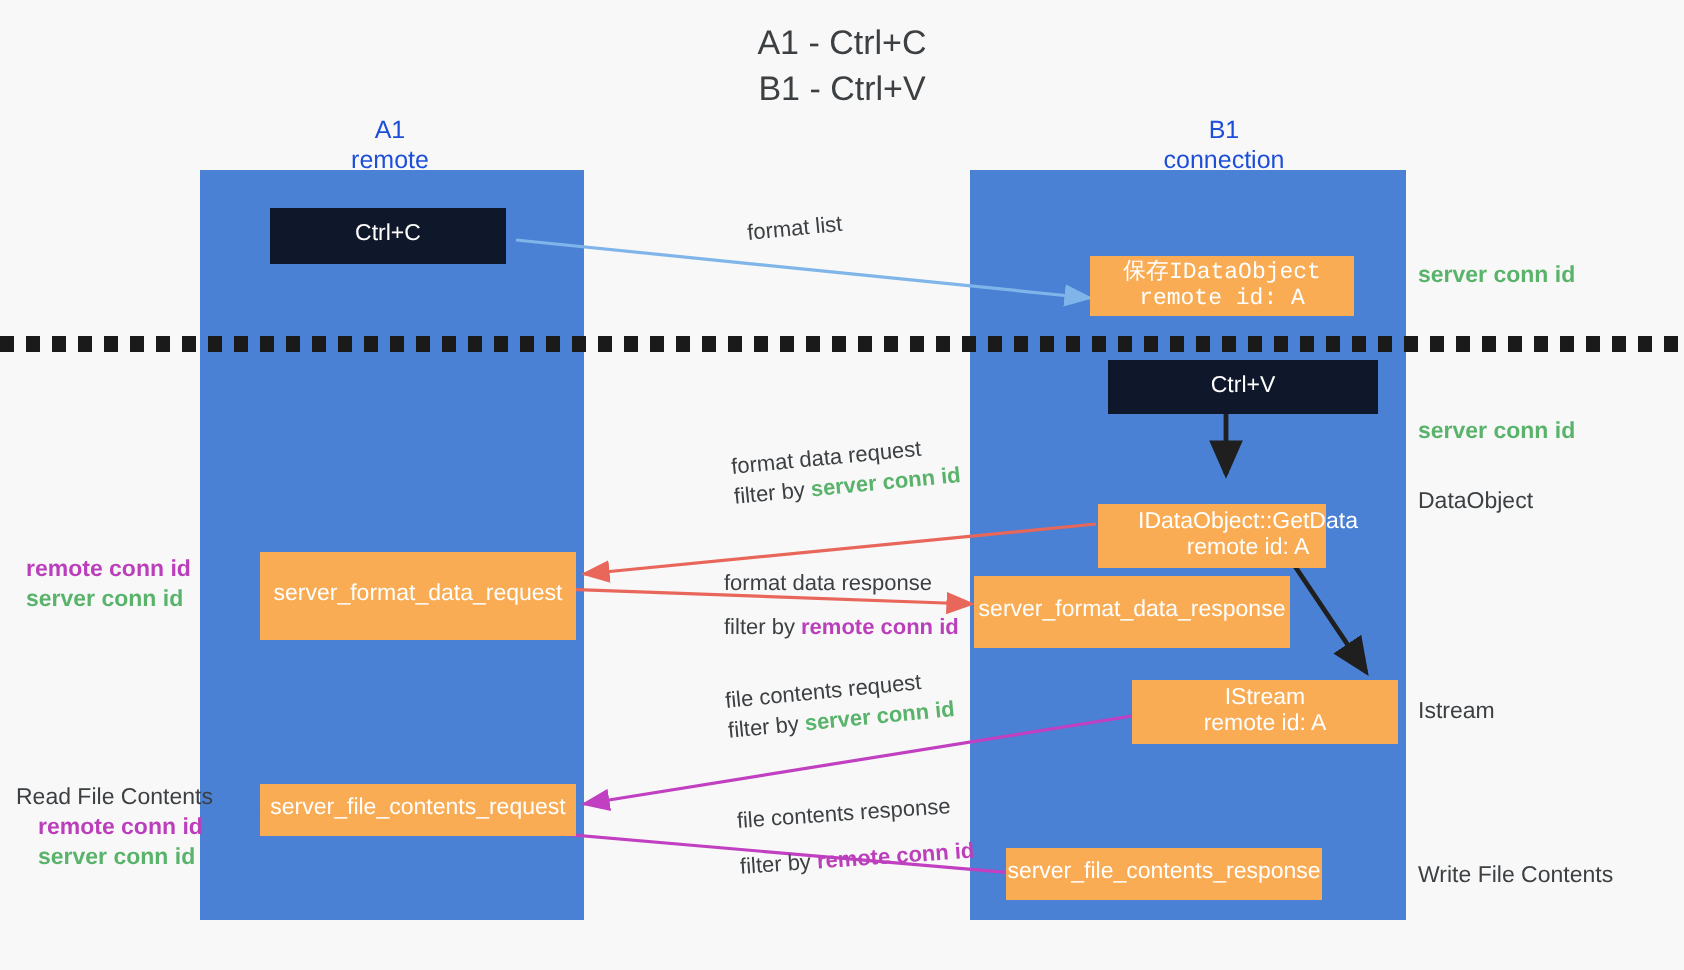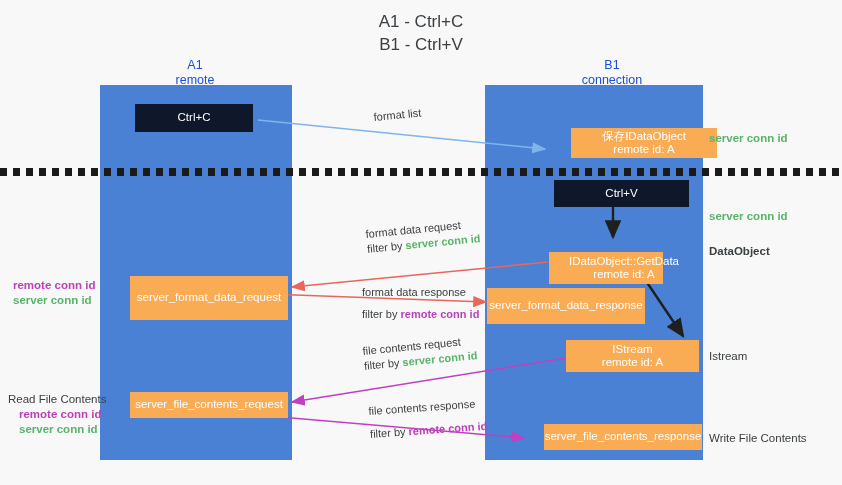--- a/index.html
+++ b/index.html
@@ -149,21 +149,21 @@
 
     <path d="M 130,404 L 524,438" stroke="#c13fc1" stroke-width="1.6" fill="none" marker-end="url(#ah-magenta)"></path>
   </svg>
 
   <div class="abs divider"></div>
 
   <div class="abs node green" style="left:135px; top:104px; width:118px; height:28px;">
     <span>Ctrl+C</span>
   </div>
 
-  <div class="abs node orange" style="left:571px; top:128px; width:146px; height:30px;">
+  <div class="abs node orange" style="left:545px; top:128px; width:132px; height:30px;font-family:Liberation Mono, monospace;">
     <span>保存IDataObject</span>
     <span class="l2">remote id: A</span>
   </div>
 
   <div class="abs node green" style="left:554px; top:180px; width:135px; height:27px;">
     <span>Ctrl+V</span>
   </div>
 
   <div class="abs node orange" style="left:549px; top:252px; width:114px; height:32px;padding-left:40px;">
     <span>IDataObject::GetData</span>
@@ -180,21 +180,21 @@
   </div>
 
   <div class="abs node orange" style="left:487px; top:288px; width:158px; height:36px;">
     <span>server_format_data_response</span>
   </div>
 
   <div class="abs node orange" style="left:130px; top:392px; width:158px; height:26px;">
     <span>server_file_contents_request</span>
   </div>
 
-  <div class="abs node orange" style="left:544px; top:424px; width:158px; height:26px;">
+  <div class="abs node orange" style="left:503px; top:424px; width:158px; height:26px;">
     <span>server_file_contents_response</span>
   </div>
 
   <div class="abs edge-label rot" style="left:373px; top:110px; transform: rotate(-5.5deg);">
     <span>format list</span>
   </div>
 
   <div class="abs edge-label rot" style="left:365px; top:227px; transform: rotate(-5.5deg);">
     <div>format data request</div>
     <div><span>filter by </span><span class="tok-server">server conn id</span></div>
@@ -212,21 +212,21 @@
 
   <div class="abs edge-label rot" style="left:368px; top:404px; transform: rotate(-4deg);">
     <div>file contents response</div>
     <div style="margin-top:8px;"><span>filter by </span><span class="tok-remote">remote conn id</span></div>
   </div>
 
   <div class="abs side-note server" style="left:709px; top:131px;">server conn id</div>
 
   <div class="abs side-note server" style="left:709px; top:209px;">server conn id</div>
 
-  <div class="abs side-note plain" style="left:709px; top:244px;font-weight:bold;">DataObject</div>
+  <div class="abs side-note plain" style="left:709px; top:244px;">DataObject</div>
 
   <div class="abs side-note plain" style="left:709px; top:349px;">Istream</div>
 
   <div class="abs side-note plain" style="left:709px; top:431px;">Write File Contents</div>
 
   <div class="abs" style="left:13px; top:278px;">
     <div class="side-note remote">remote conn id</div>
     <div class="side-note server">server conn id</div>
   </div>
 

